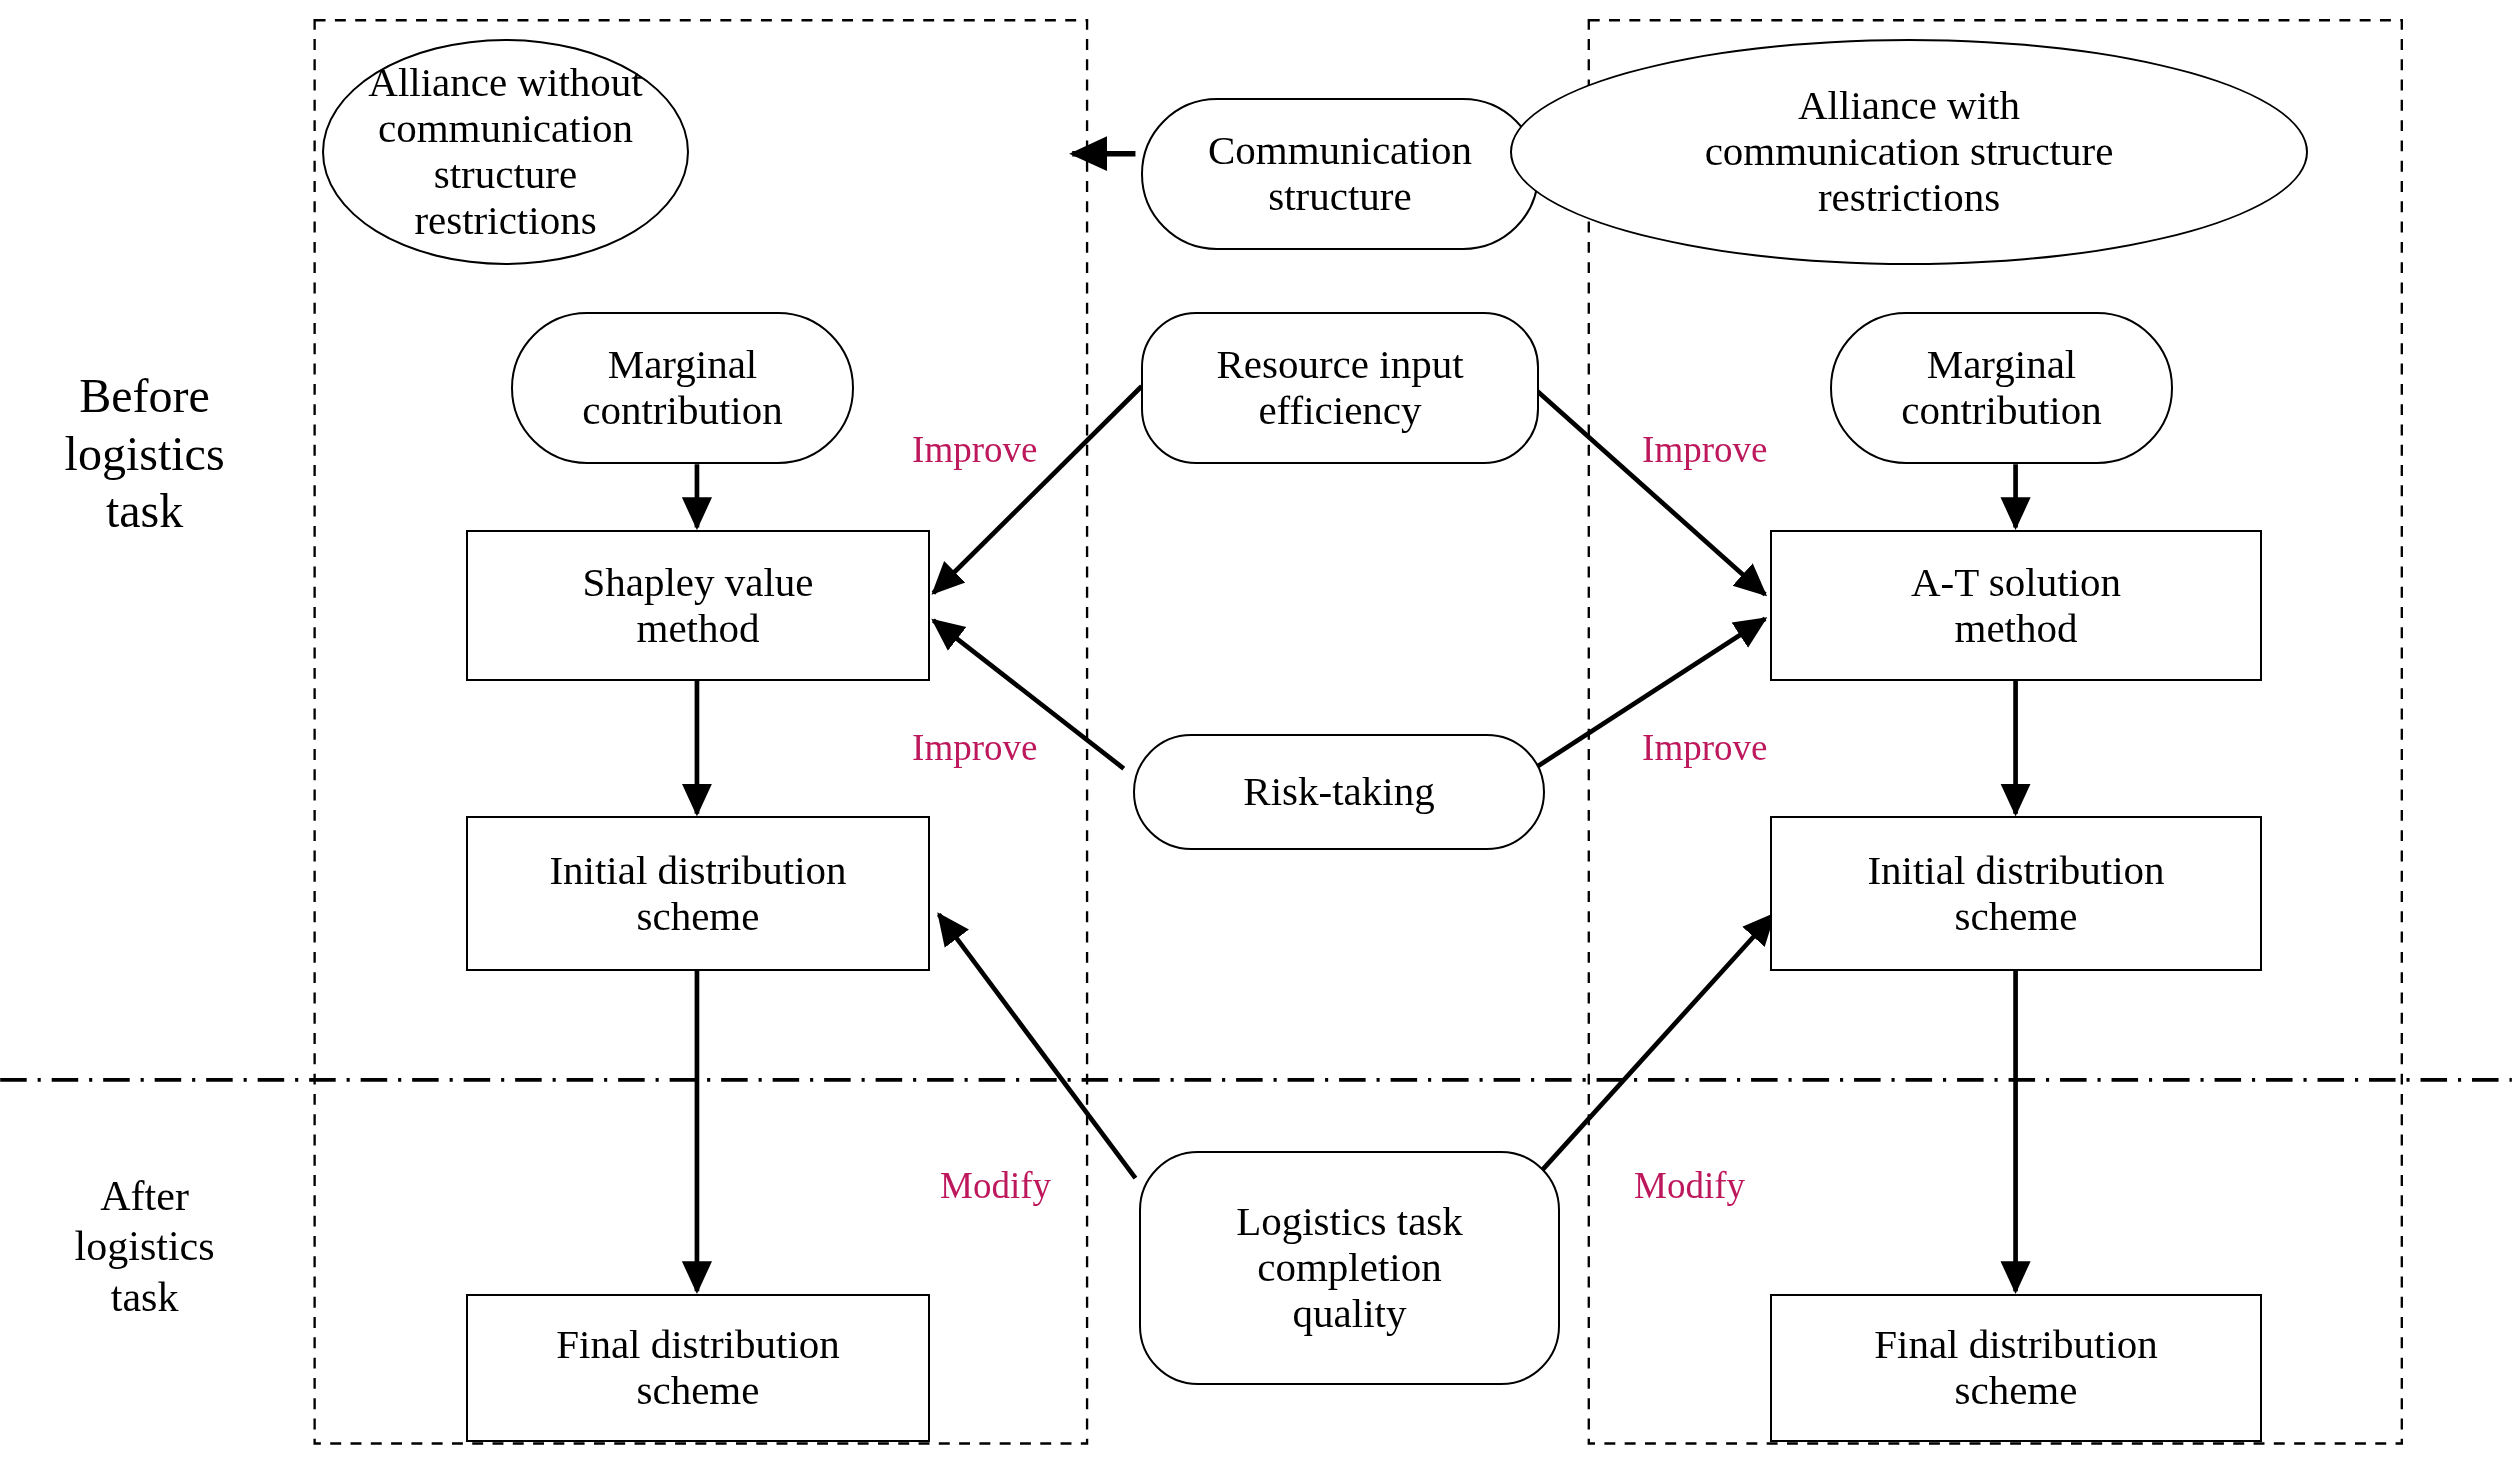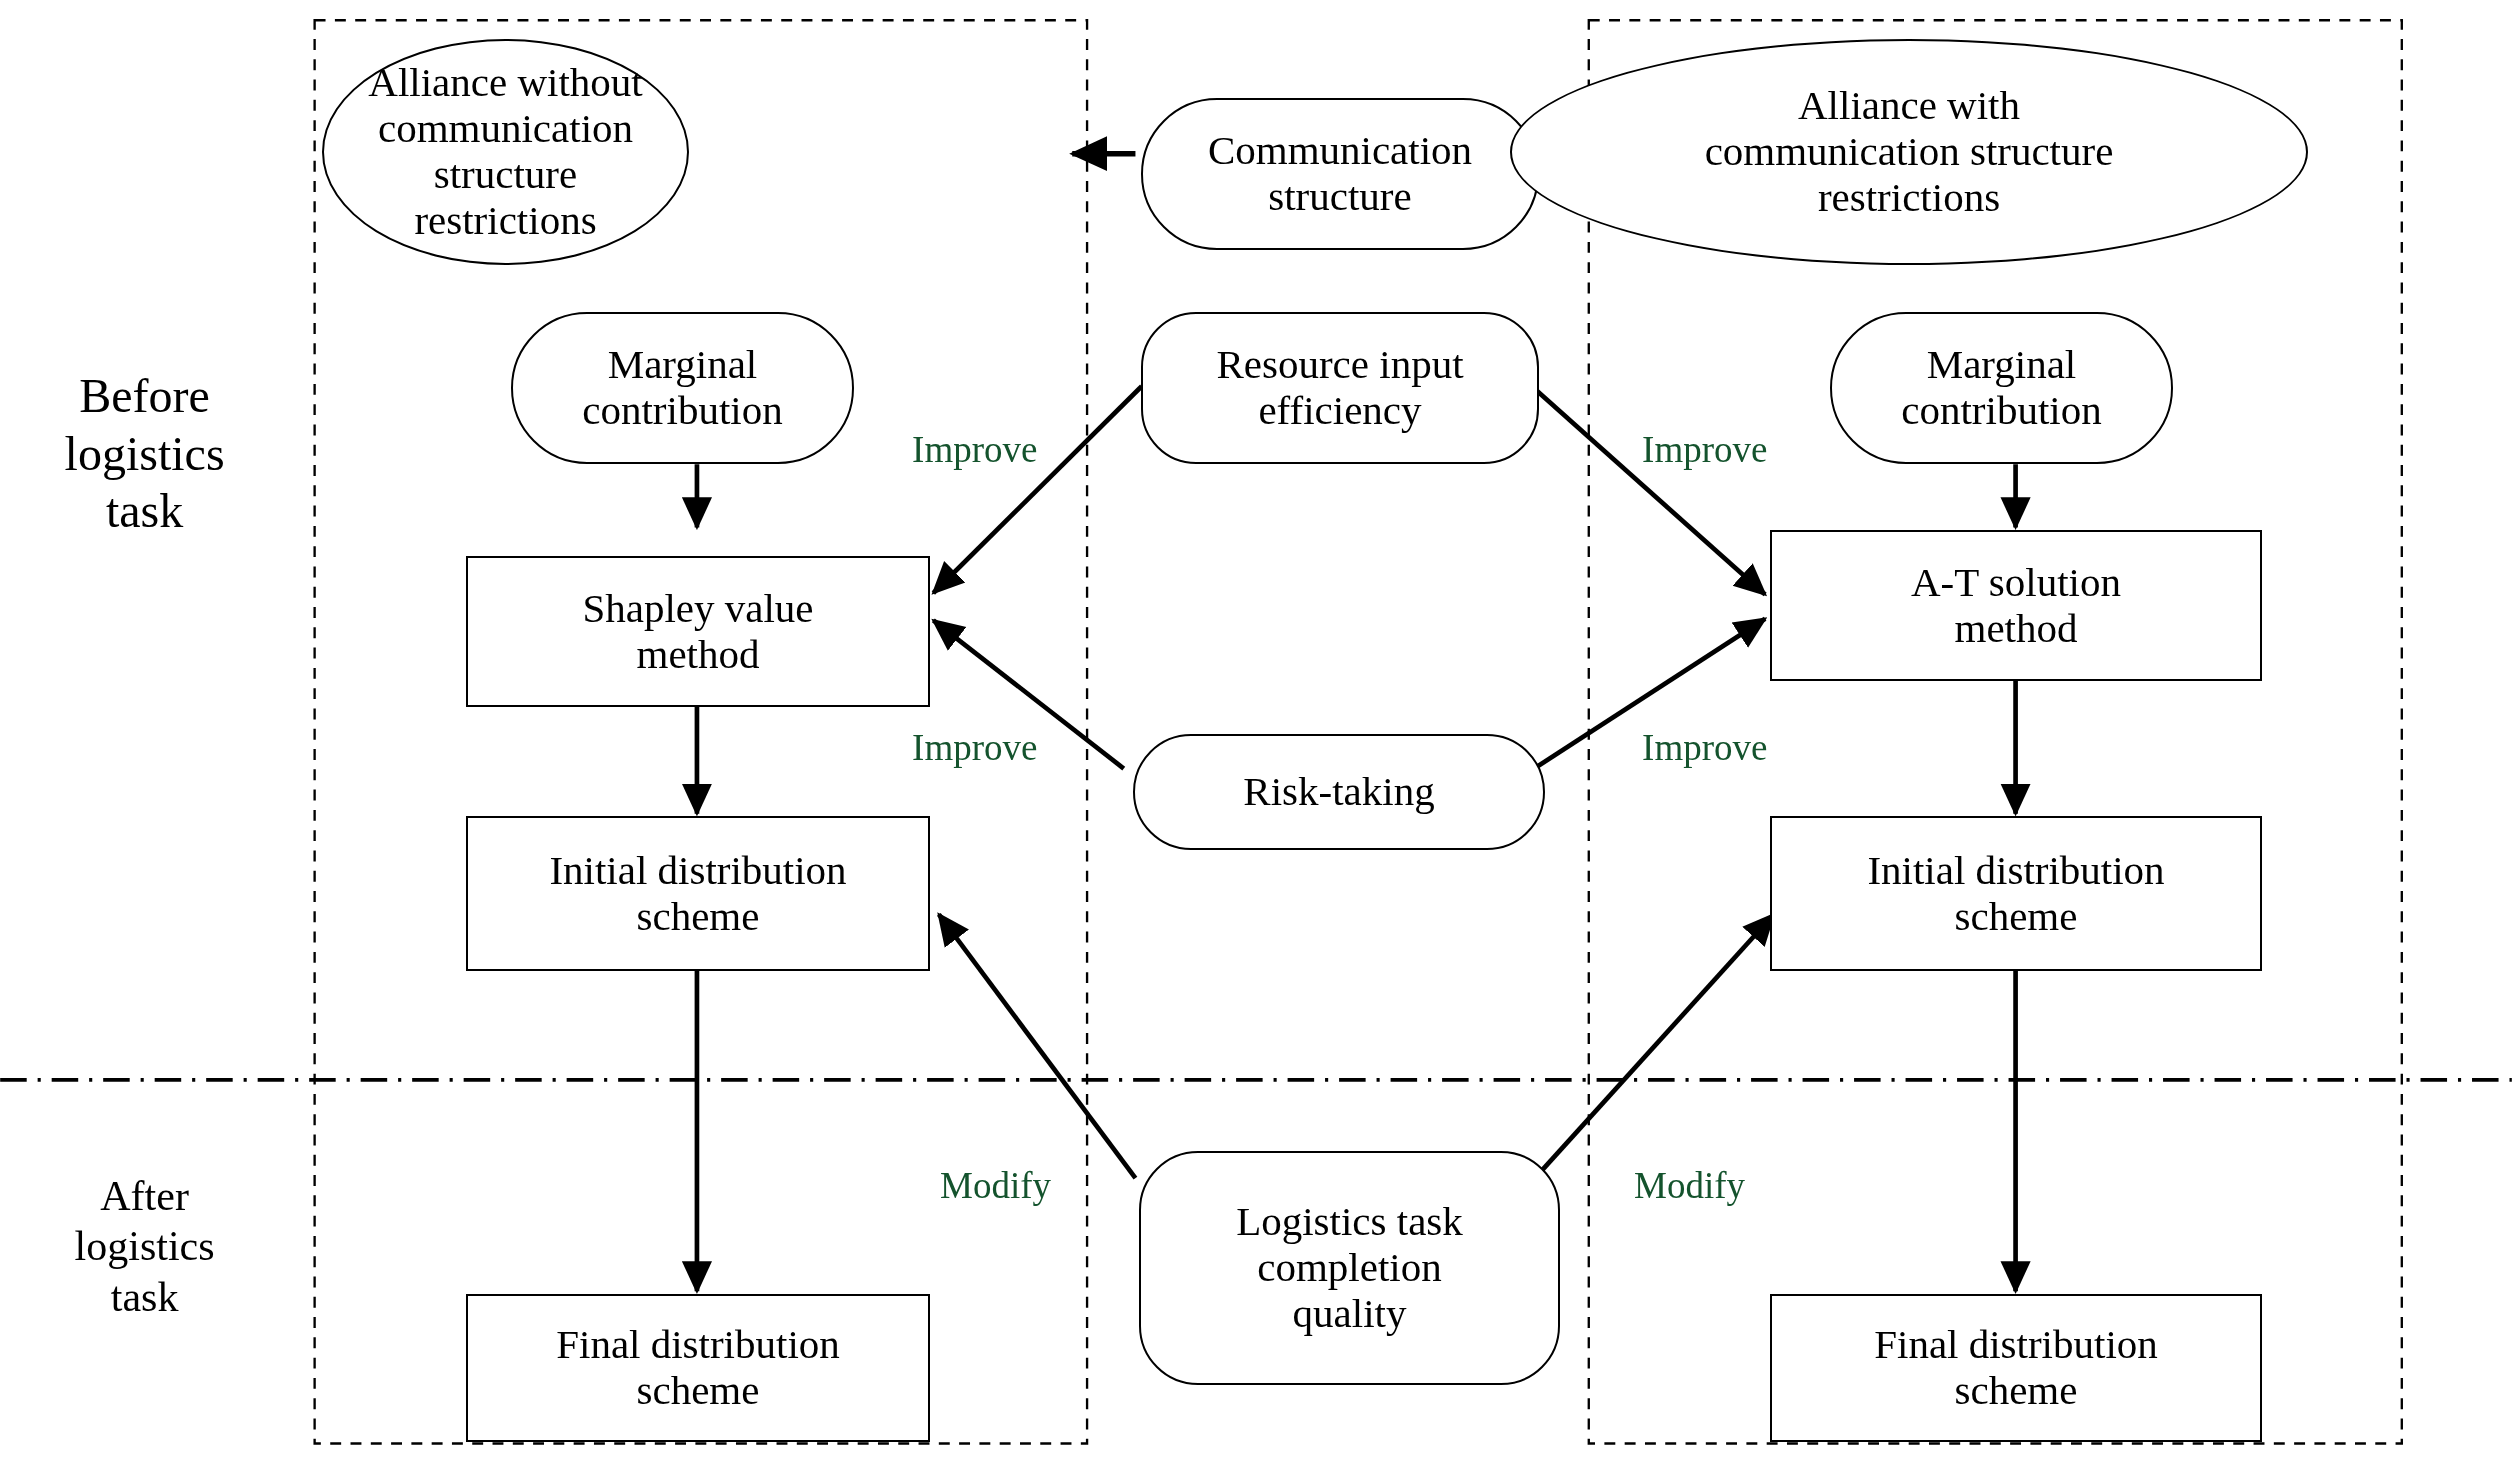--- a/index.html
+++ b/index.html
@@ -25,21 +25,21 @@
   }
   .rect{border:2.3px solid #000;}
   .round{border:2.3px solid #000;border-radius:55px;}
   .ellipse{border:2.3px solid #000;border-radius:50%;}
   .edge-label{
     position:absolute;
     z-index:6;
     background:#ffffff;
     padding:0 3.1px;
     white-space:nowrap;
-    color:#14532d;
+    color:#be185d;
   }
   .side-label{
     position:absolute;
     text-align:center;
     white-space:pre-line;
     line-height:1.2;
     z-index:4;
     color:#000;
   }
 </style>
@@ -106,21 +106,21 @@
 
   <div class="node round" style="left:511px;top:312px;width:343px;height:152px;font-size:41px;border-radius:78px;">Marginal
 contribution</div>
 
   <div class="node round" style="left:1141px;top:312px;width:398px;height:152px;font-size:41px;border-radius:55px;">Resource input
 efficiency</div>
 
   <div class="node round" style="left:1830px;top:312px;width:343px;height:152px;font-size:41px;border-radius:78px;">Marginal
 contribution</div>
 
-  <div class="node rect" style="left:466px;top:556px;width:464px;height:151px;font-size:41px;">Shapley value
+  <div class="node rect" style="left:466px;top:530px;width:464px;height:151px;font-size:41px;">Shapley value
 method</div>
 
   <div class="node rect" style="left:1770px;top:530px;width:492px;height:151px;font-size:41px;">A-T solution
 method</div>
 
   <div class="node round" style="left:1133px;top:734px;width:412px;height:116px;font-size:41px;border-radius:62px;">Risk-taking</div>
 
   <div class="node rect" style="left:466px;top:816px;width:464px;height:155px;font-size:41px;">Initial distribution
 scheme</div>
 

